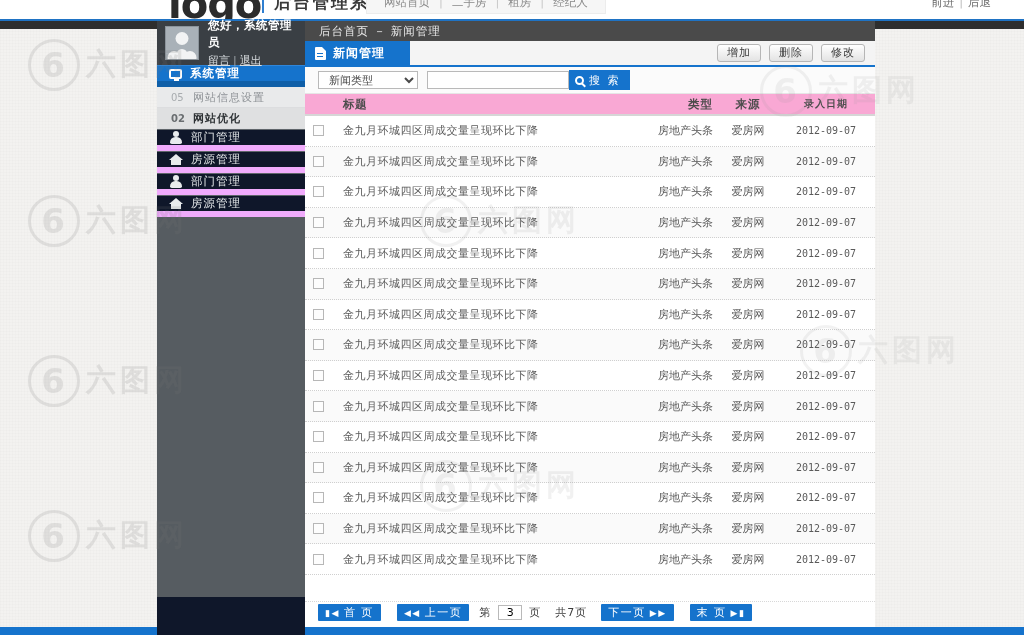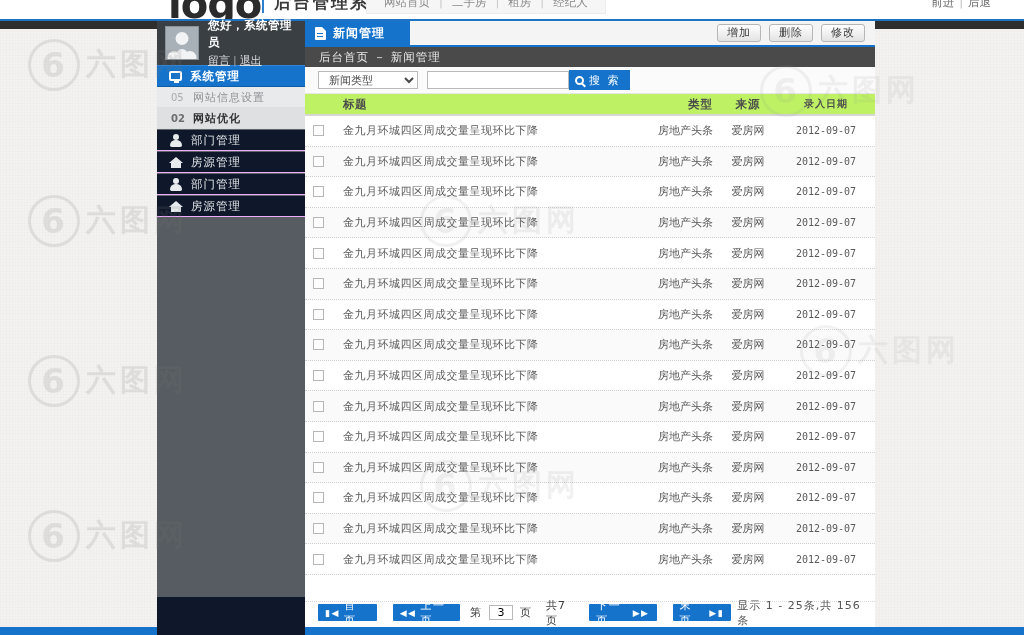--- a/index.html
+++ b/index.html
@@ -158,21 +158,21 @@
   #sb-links a { color: #d9dde0; }
   #sb-links .sep { padding: 0 3px; color: #9aa1a7; }
 
   .sb-item {
     height: 22px;
     display: flex; align-items: center;
     padding-left: 12px;
     color: #e3e6e8;
     font-size: 11.5px;
     letter-spacing: 1px;
-    border-bottom: 1px solid #f0abfc;
+    border-bottom: 6px solid #f0abfc;
     border-top: 1px solid #60666b;
     cursor: default;
   }
   .sb-item.active {
     background: #1573cc;
     color: #ffffff;
     font-weight: bold;
     border-top-color: #2f86da;
     border-bottom-color: #0f5fa8;
   }
@@ -375,21 +375,21 @@
     transform: rotate(45deg);
   }
 
   
   #tbl-head {
     height: 22px;
     display: flex; align-items: center;
     font-size: 11.5px; font-weight: bold;
     color: #4c4c4c;
     border-bottom: 2px solid #d6d6d6;
-    background: #bef264;
+    background: #f9a8d4;
     letter-spacing: 1px;
   }
   .row {
     height: 30.6px;
     display: flex; align-items: center;
     font-size: 11px;
     color: #5a5a5a;
     border-bottom: 1px dotted #cfcfcf;
     background: #ffffff;
   }
@@ -549,34 +549,34 @@
     <div class="sb-item">
       <span class="sb-icon ic-house"></span>
       <span>房源管理</span>
     </div>
 
     <div id="sb-tail" style="height:380px;"></div>
   </div>
 
   <div id="main">
 
+    <div id="crumb">后台首页 － 新闻管理</div>
+
     <div id="toolbar">
       <div id="tab-active">
         <span class="ic-doc"></span>
         <span>新闻管理</span>
       </div>
       <div id="tb-spacer"></div>
       <div id="tb-buttons">
         <div class="btn-gray">增加</div>
         <div class="btn-gray">删除</div>
         <div class="btn-gray">修改</div>
       </div>
     </div>
-
-    <div id="crumb">后台首页 － 新闻管理</div>
 
     <div id="filterbar">
       <select id="sel-type">
         <option>新闻类型</option>
       </select>
       <input id="search-input" type="text" placeholder="" style="">
       <div id="btn-search">
         <span class="ic-search"></span>
         <span>搜 索</span>
       </div>
@@ -742,20 +742,19 @@
       <span class="pg-txt">页</span>
       <span class="pg-txt" style="margin-left:10px;">共7页</span>
       <div class="pg-btn gap">
         <span>下一页</span>
         <span class="pg-arrow r">▶▶</span>
       </div>
       <div class="pg-btn gap">
         <span>末 页</span>
         <span class="pg-arrow r">▶▮</span>
       </div>
-      <div id="pg-info">显示 1 - 25条,共 156条</div>
     </div>
 
     <div id="bottom-rule"></div>
   </div>
 
   <div id="page-bottom-rule"></div>
 </div>
 
 </body></html>

